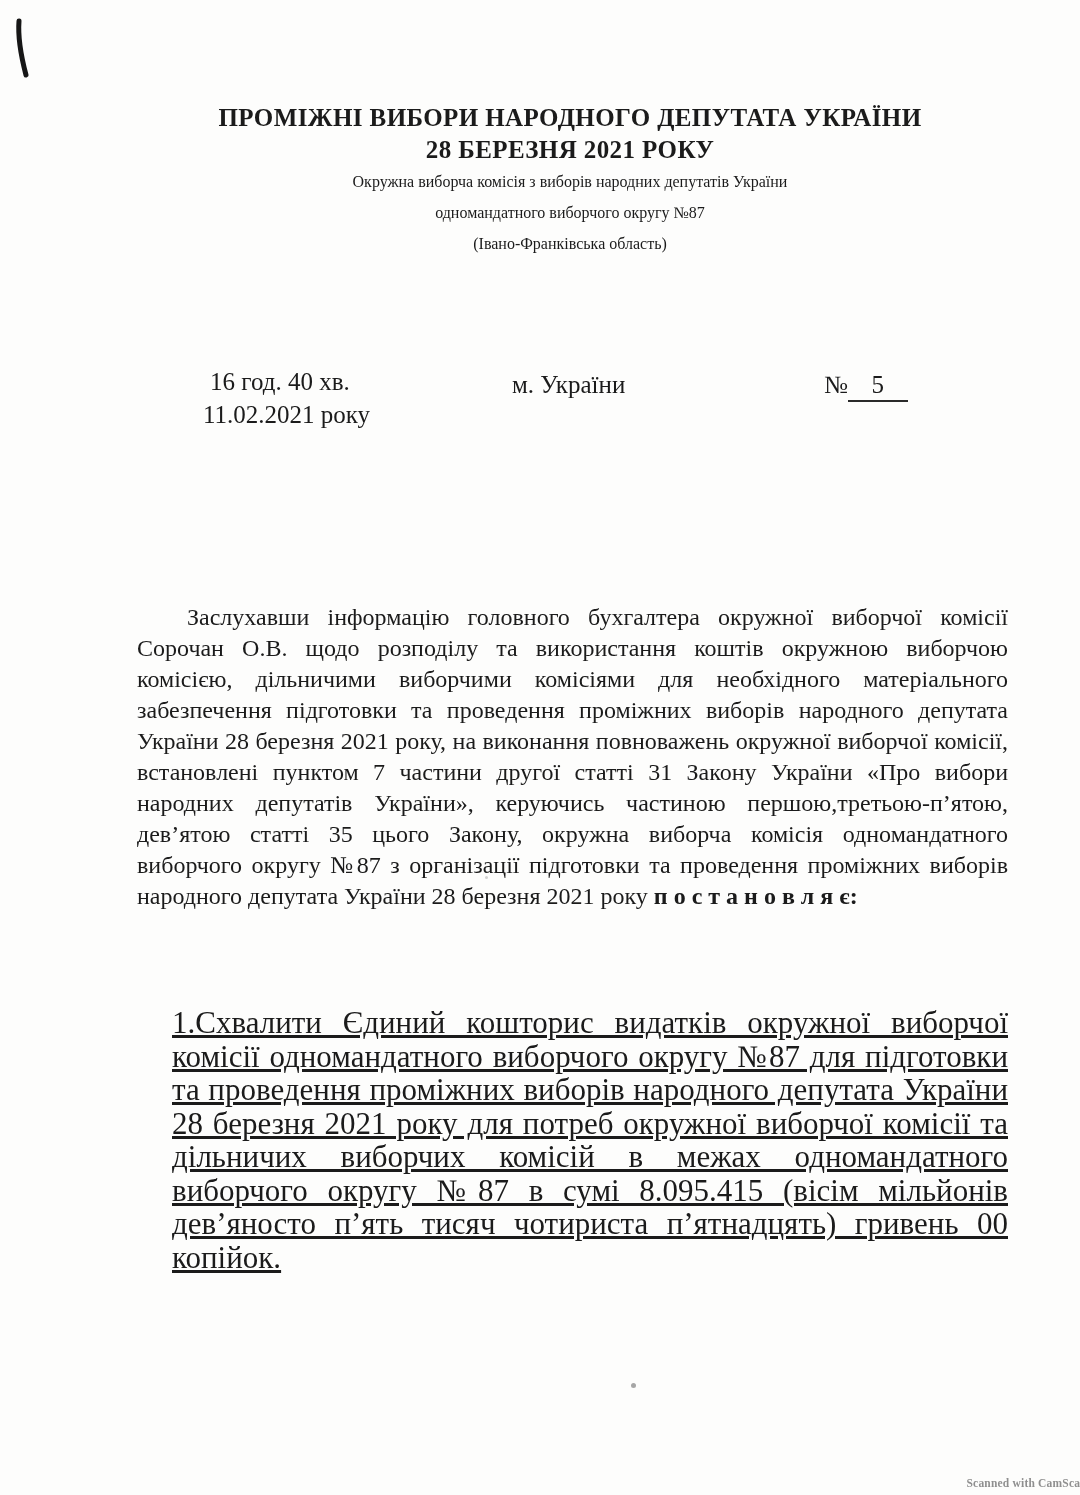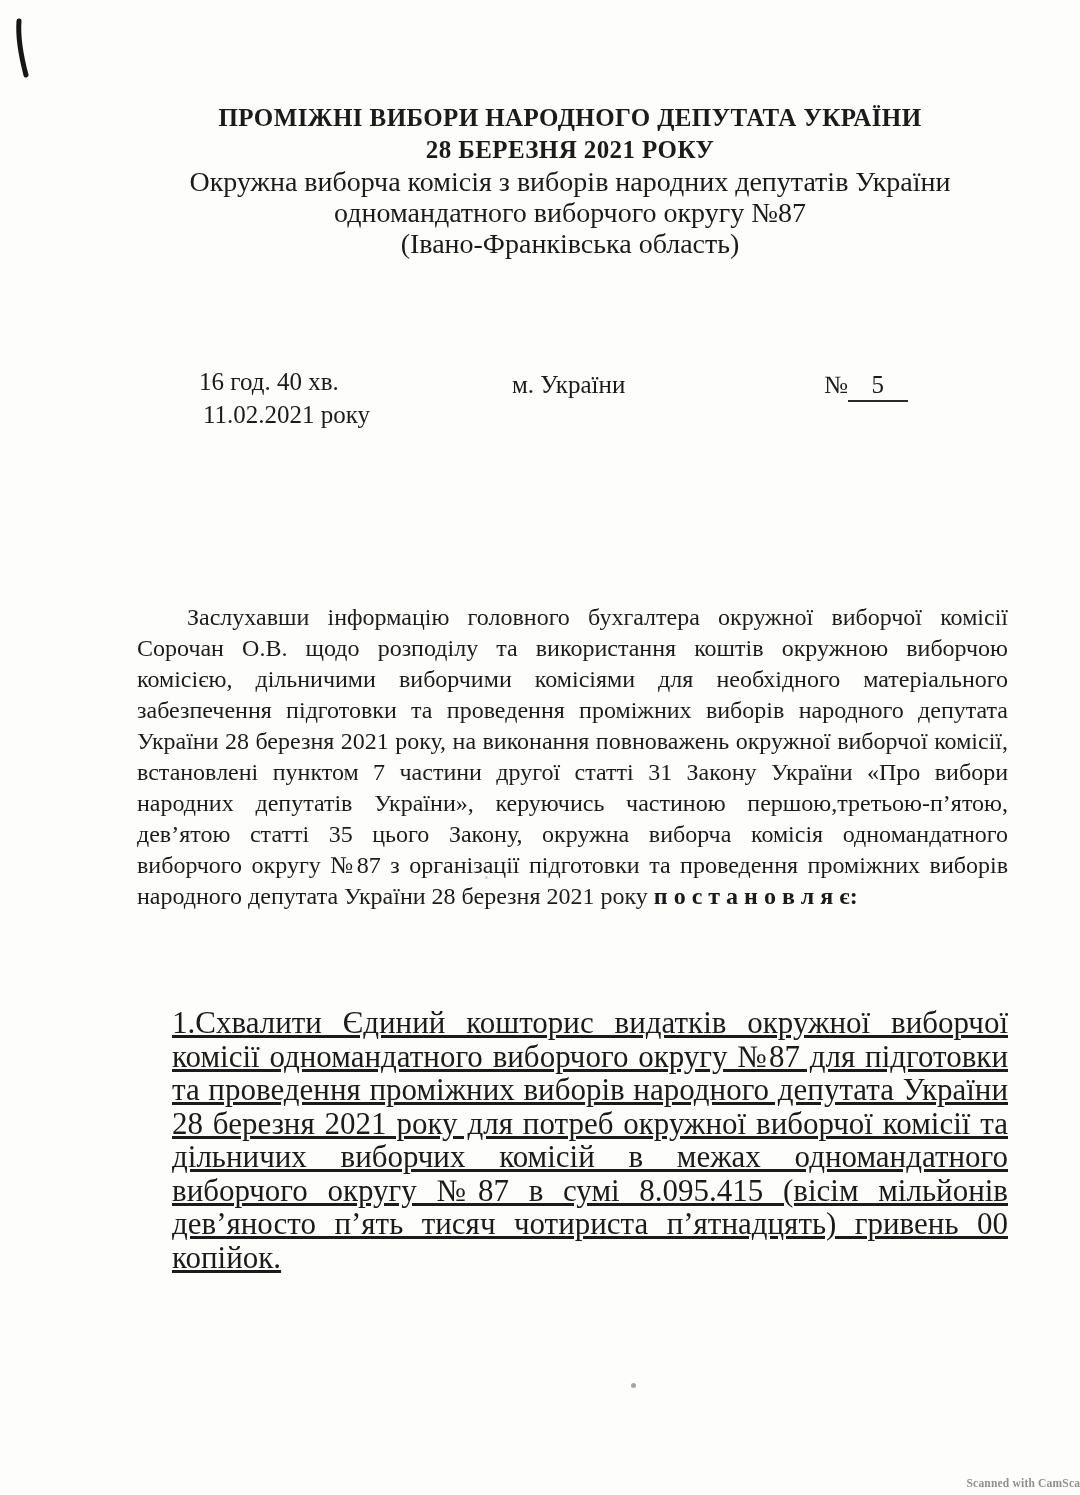--- a/index.html
+++ b/index.html
@@ -27,21 +27,21 @@
     text-align: center;
   }
   .header .h-bold {
     font-weight: 700;
     font-size: 25px;
     line-height: 32px;
     letter-spacing: 0.4px;
   }
   .header .h-reg {
     font-weight: 400;
-    font-size: 28px;
+    font-size: 16px;
     line-height: 31px;
     font-family: Liberation Serif, serif;
   }
   
   .doc-type {
     position: absolute;
     top: 306px;
     left: 60px;
     width: 1020px;
     text-align: center;
@@ -51,21 +51,21 @@
   }
   
   .meta {
     position: absolute;
     top: 366px;
     left: 0;
     width: 1080px;
     height: 70px;
     font-size: 25px;
   }
-  .meta-time  { position: absolute; left: 199px; top: 2px;  white-space: nowrap; }
+  .meta-time  { position: absolute; left: 210px; top: 2px;  white-space: nowrap; }
   .meta-date  { position: absolute; left: 203px; top: 35px; white-space: nowrap; }
   .meta-place { position: absolute; left: 512px; top: 5px;  white-space: nowrap; }
   .meta-number{ position: absolute; left: 824px; top: 5px;  white-space: nowrap; }
   .number-line {
     display: inline-block;
     min-width: 52px;
     text-align: center;
     border-bottom: 2px solid #2a2a2a;
     padding: 0 4px 1px 4px;
   }

